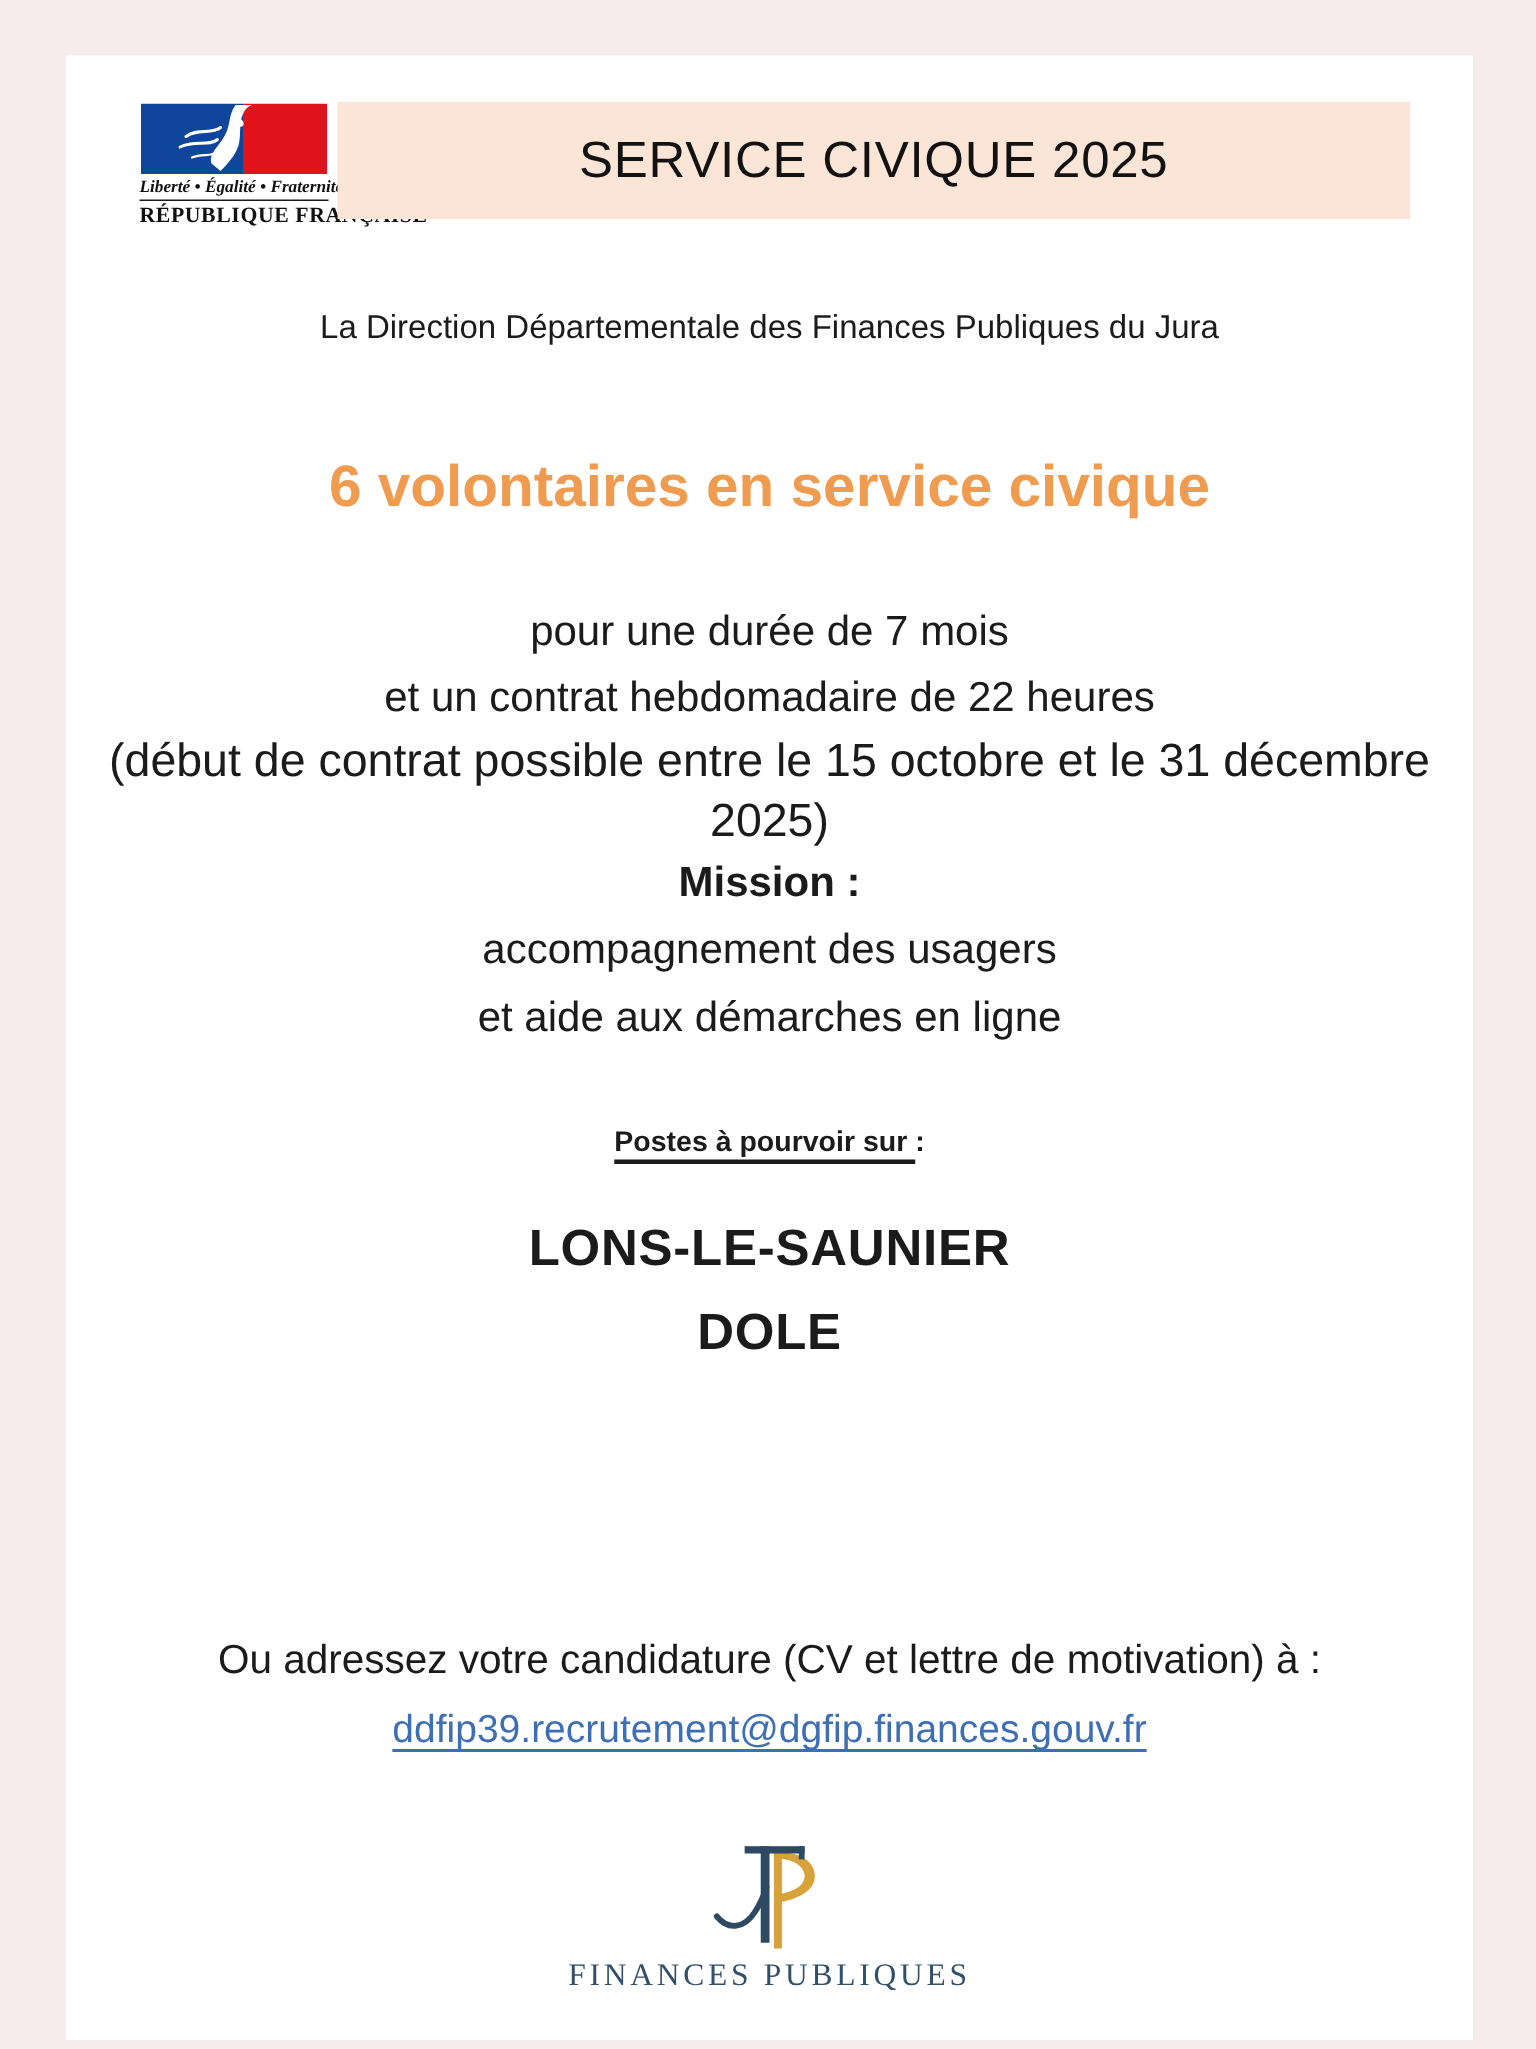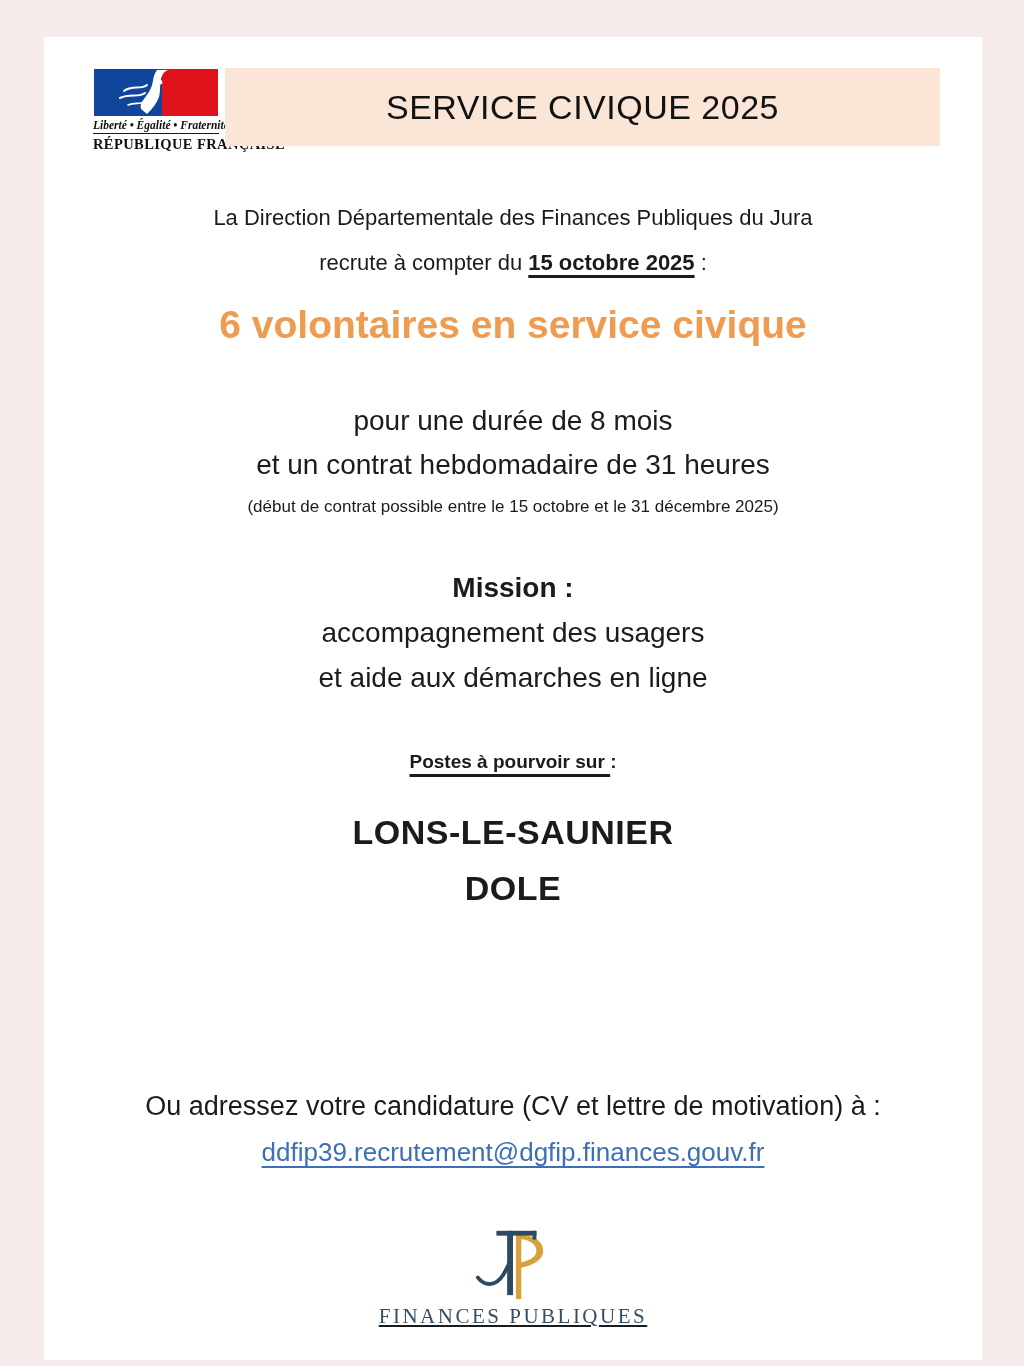--- a/index.html
+++ b/index.html
@@ -35,37 +35,37 @@
   }
   
   .blk{position:absolute;left:0;right:0;text-align:center;}
   .intro{top:158px;font-size:22px;line-height:45px;}
   .date-strong{
     font-weight:bold;
     text-decoration:underline;text-decoration-thickness:2.5px;text-underline-offset:5px;
   }
   .headline{top:262px;font-size:39px;line-height:52px;font-weight:bold;color:#ef9b50;}
   .duration{top:362px;font-size:28px;line-height:44px;}
-  .duration .note{font-size:17px;line-height:40px;}
+  .duration .note{font-size:31px;line-height:40px;}
   .mission{top:528px;font-size:28px;line-height:45px;}
   .mission .lbl{font-weight:bold;}
   .postes{top:705px;font-size:19px;font-weight:bold;line-height:40px;}
   .postes .u{
     text-decoration:underline;text-decoration-thickness:2.5px;text-underline-offset:6px;
   }
   .cities{top:767px;font-size:34px;font-weight:bold;line-height:56px;letter-spacing:.5px;}
   .connect{top:920px;font-size:32px;line-height:57px;}
   .apply{top:1046px;font-size:27px;line-height:46px;}
   a.link{
     color:#3e6fb5;text-decoration:underline;
     text-decoration-thickness:2px;text-underline-offset:5px;cursor:pointer;
   }
   .apply a.link{font-size:26px;}
   
-  .fp-logo{top:1186px;text-decoration:underline;}
+  .fp-logo{top:1186px;}
   .fp-mono{display:block;margin:0 auto;width:88px;height:78px;}
   .fp-word{
     font-family:"Liberation Serif",serif;font-size:21px;letter-spacing:2.5px;
     color:#33506b;margin-top:3px;font-variant:small-caps;
   }
 </style>
 </head>
 <body>
 
 <div class="page">
@@ -83,28 +83,27 @@
     <div class="rf-motto">Liberté • Égalité • Fraternité</div>
     <div class="rf-name">RÉPUBLIQUE FRANÇAISE</div>
   </div>
 
   <div class="banner">
     <span>SERVICE CIVIQUE 2025</span>
   </div>
 
   <div class="blk intro">
     <div>La Direction Départementale des Finances Publiques du Jura</div>
-    <div><span>recrute à compter du </span><span class="date-strong">15 octobre 2025</span><span> :</span></div>
   </div>
 
   <div class="blk headline">6 volontaires en service civique</div>
 
   <div class="blk duration">
-    <div>pour une durée de 8 mois</div>
-    <div>et un contrat hebdomadaire de 31 heures</div>
+    <div>pour une durée de 7 mois</div>
+    <div>et un contrat hebdomadaire de 22 heures</div>
     <div class="note">(début de contrat possible entre le 15 octobre et le 31 décembre 2025)</div>
   </div>
 
   <div class="blk mission">
     <div class="lbl">Mission :</div>
     <div>accompagnement des usagers</div>
     <div>et aide aux démarches en ligne</div>
   </div>
 
   <div class="blk postes">

